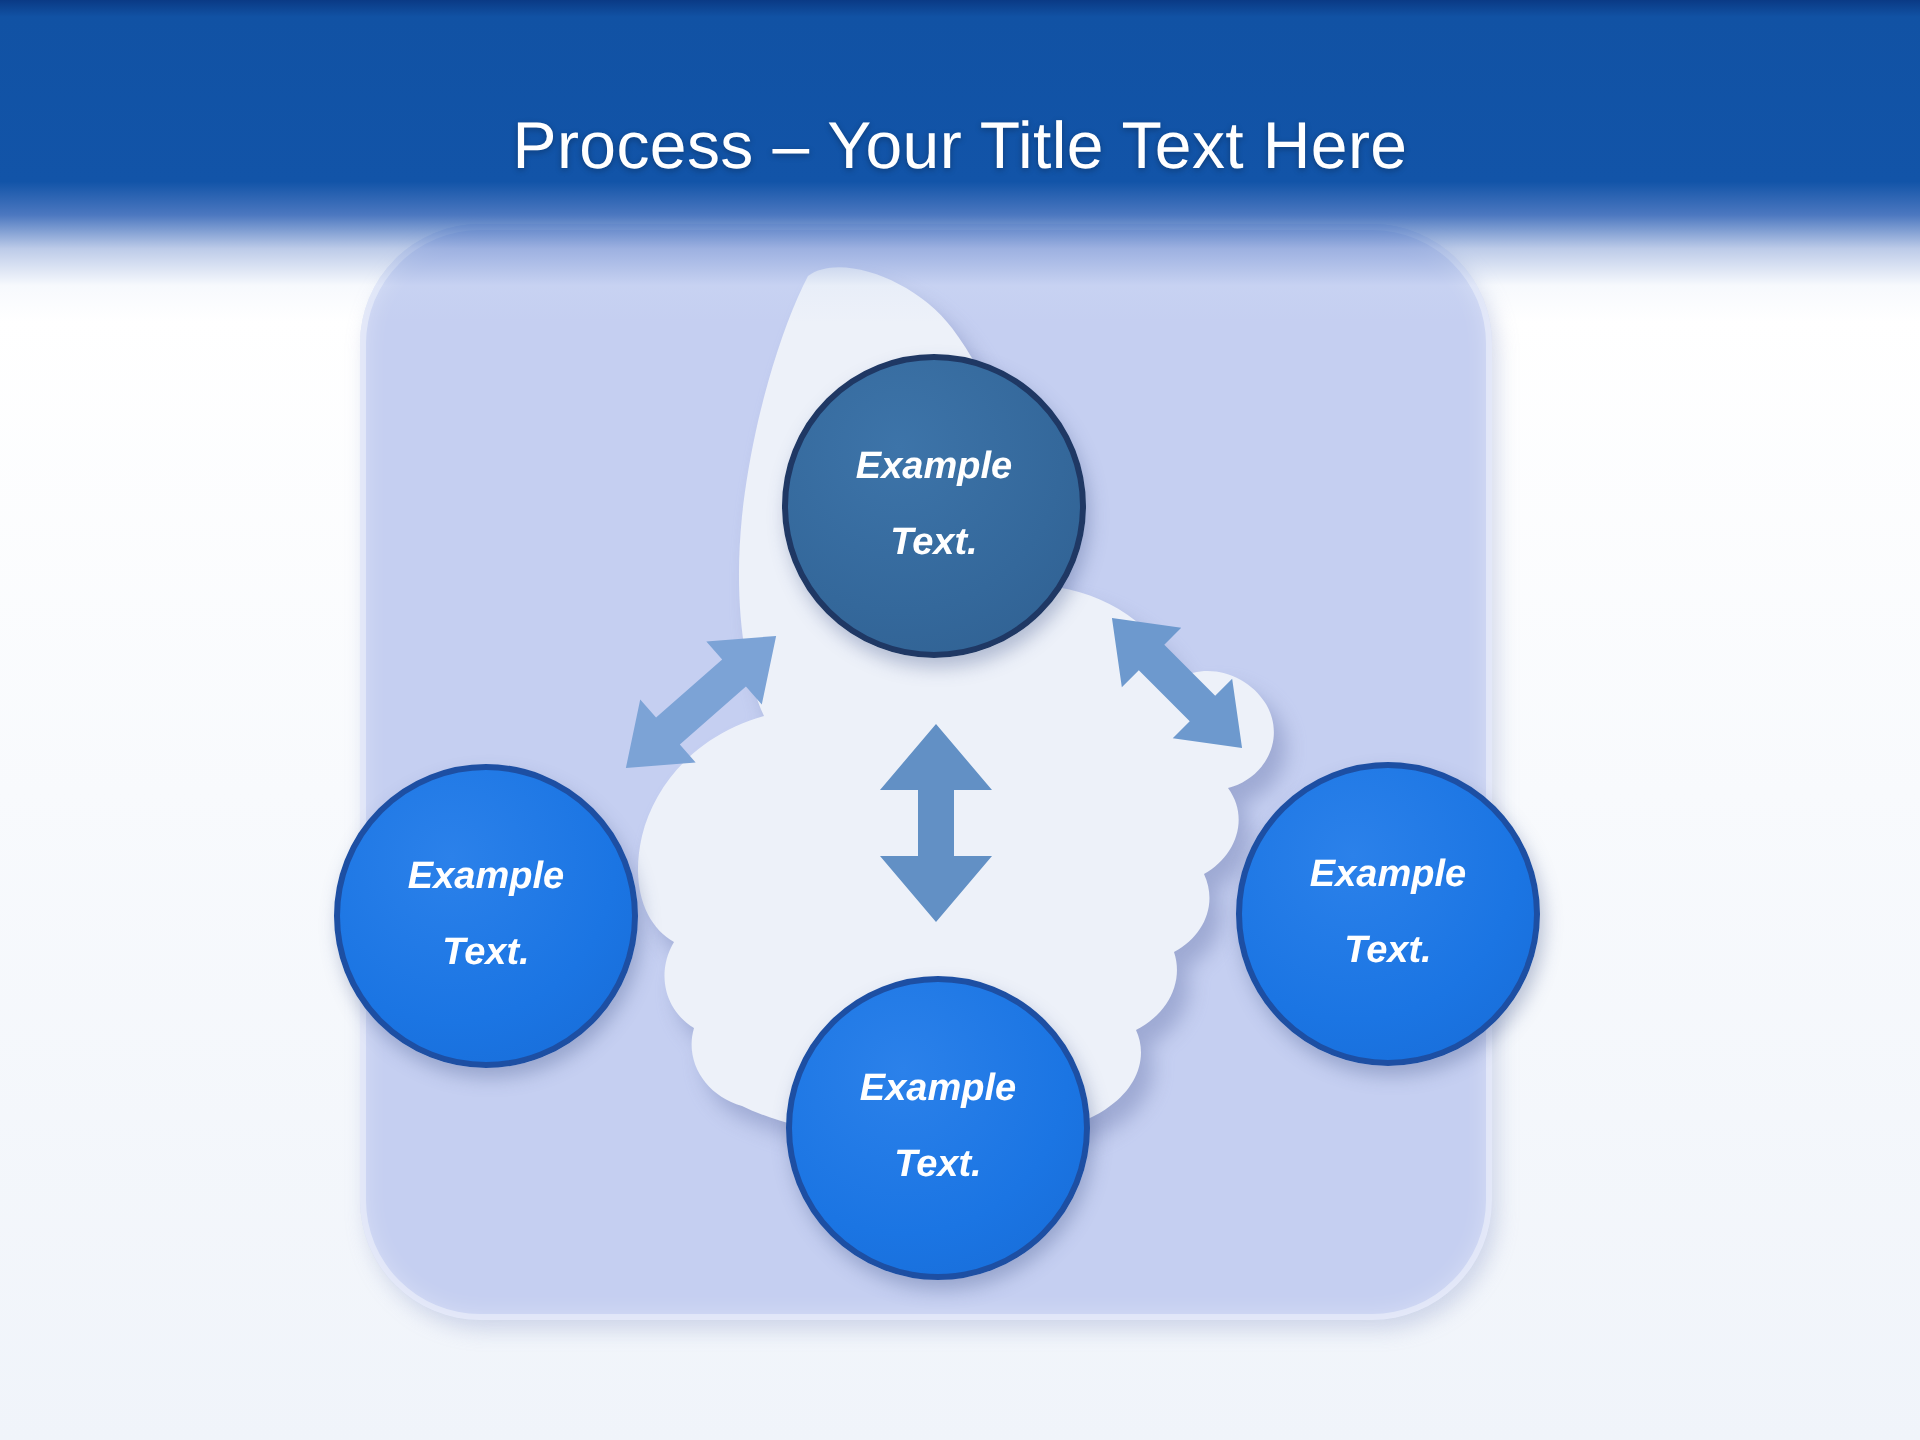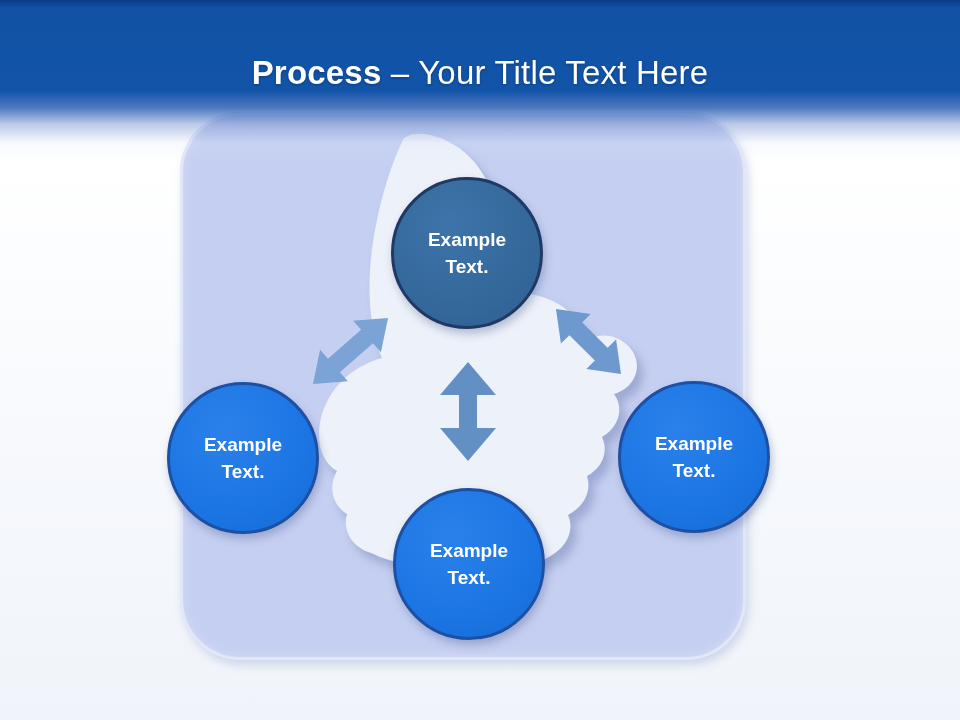--- a/index.html
+++ b/index.html
@@ -24,28 +24,28 @@
       rgba(37,90,178,0.82) 64%, rgba(108,140,205,0.45) 74%,
       rgba(210,224,245,0.18) 85%, rgba(255,255,255,0) 96%);
     pointer-events:none;
   }
   .title {
     position:absolute; top:54px; left:0; width:960px; text-align:center;
     color:#ffffff; font-size:33px; letter-spacing:0.2px;
     text-shadow:0 1px 3px rgba(0,0,0,0.28);
     white-space:nowrap;
   }
-  .title .bold { font-weight:700; }
+  .title .bold { font-weight:400; }
   .svg-layer { position:absolute; left:0; top:0; }
   .thumb-shadow { filter:drop-shadow(6px 8px 5px rgba(110,125,175,0.45)); }
   
   .node {
     position:absolute; width:152px; height:152px; border-radius:50%;
     display:flex; align-items:center; justify-content:center; text-align:center;
-    color:#ffffff; font-weight:700; font-size:19px; line-height:27px;
+    color:#ffffff; font-weight:700; font-style:italic; font-size:19px; line-height:38px;
     box-shadow:2px 5px 9px rgba(70,90,140,0.35);
     box-sizing:border-box;
   }
   .node .label { width:108px; }
   .node-top  { left:391px; top:177px;
     background:radial-gradient(circle at 38% 30%, #3d74a9, #34689B 60%, #2f5f90);
     border:3px solid #1F3864; }
   .node-blue {
     background:radial-gradient(circle at 38% 30%, #2b81ea, #1B75E3 60%, #176BD6);
     border:3px solid #1D4FA3; }

